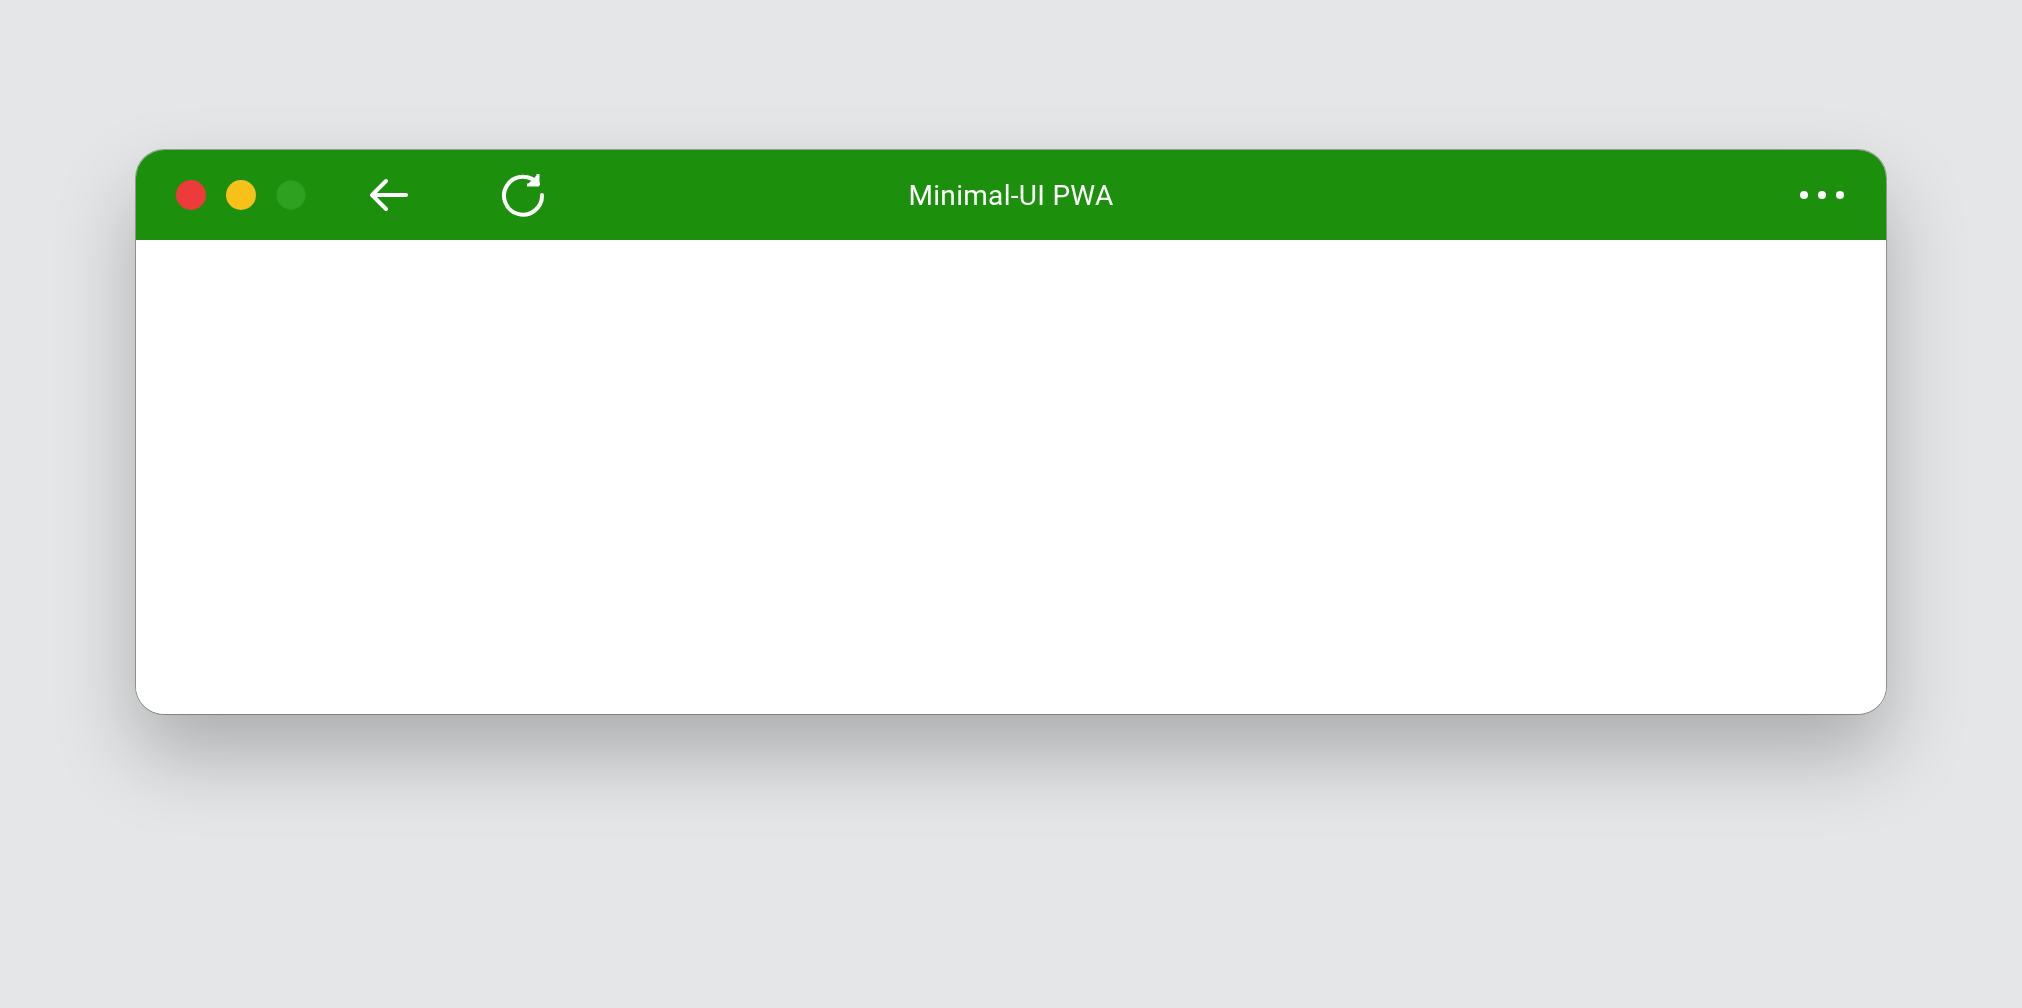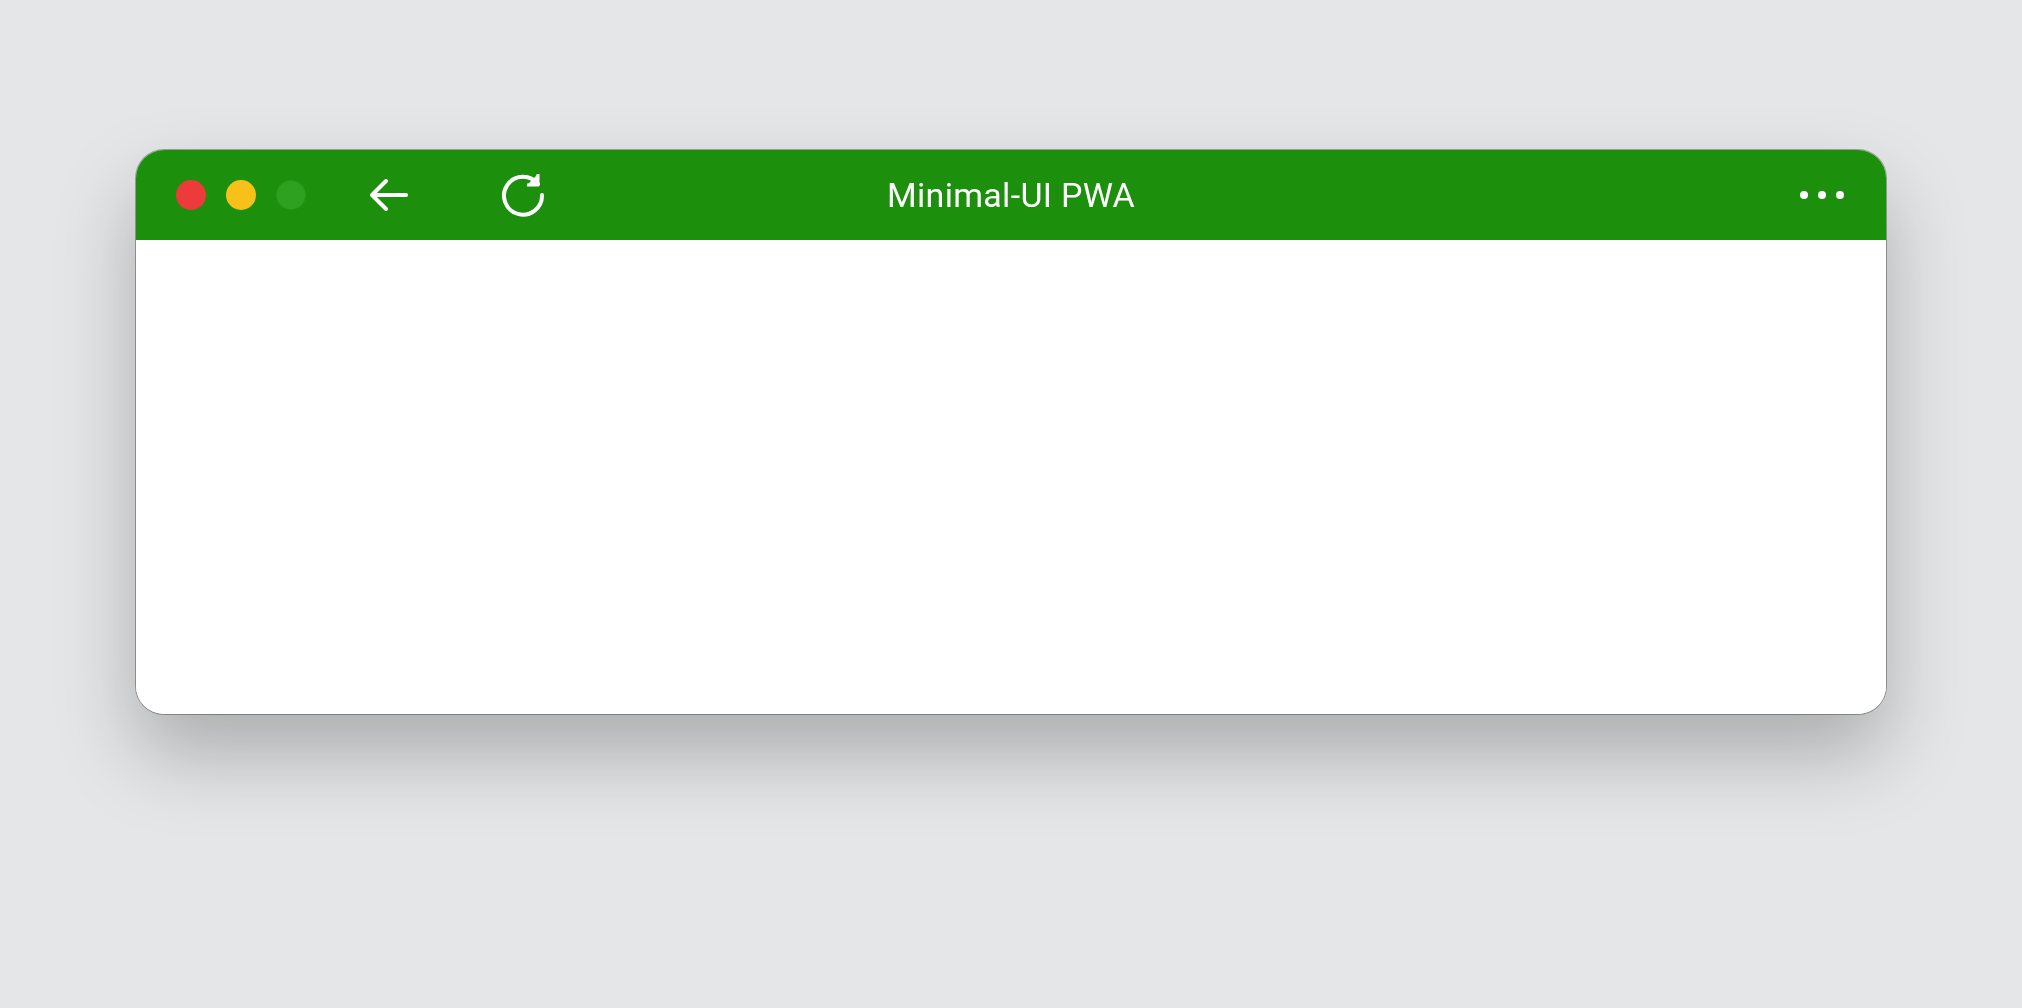--- a/index.html
+++ b/index.html
@@ -83,21 +83,21 @@
     .nav-btn svg {
       stroke: #ffffff;
       fill: none;
     }
     
     .title {
       position: absolute;
       left: 50%;
       transform: translateX(-50%);
       color: #ffffff;
-      font-size: 34px;
+      font-size: 28px;
       font-weight: 400;
       letter-spacing: 0.3px;
     }
     
     .more-btn {
       margin-left: auto;
       width: 48px;
       height: 48px;
       display: flex;
       align-items: center;

